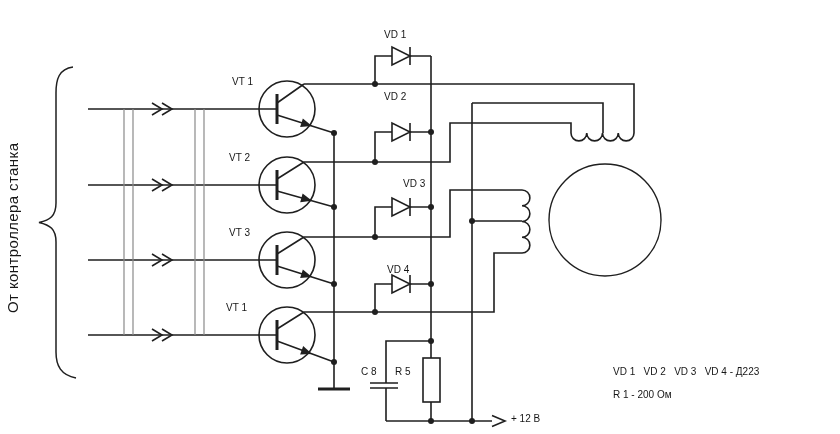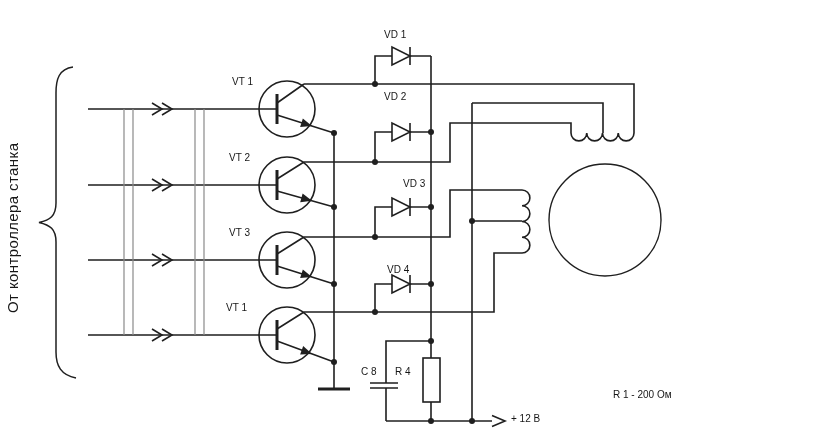--- a/index.html
+++ b/index.html
@@ -141,19 +141,20 @@
 <span class="lbl" style="left:229px;top:150px">VT 2</span>
 <span class="lbl" style="left:229px;top:225px">VT 3</span>
 <span class="lbl" style="left:226px;top:300px">VT 1</span>
 
 <span class="lbl" style="left:384px;top:27px">VD 1</span>
 <span class="lbl" style="left:384px;top:89px">VD 2</span>
 <span class="lbl" style="left:403px;top:176px">VD 3</span>
 <span class="lbl" style="left:387px;top:262px">VD 4</span>
 
 <span class="lbl" style="left:361px;top:364px">C 8</span>
-<span class="lbl" style="left:395px;top:364px">R 4</span>
+<span class="lbl" style="left:395px;top:364px">R 5</span>
 
 <span class="lbl" style="left:511px;top:411px">+ 12 В</span>
 
+<span class="lbl" style="left:613px;top:364px">VD 1   VD 2   VD 3   VD 4 - Д223</span>
 <span class="lbl" style="left:613px;top:387px">R 1 - 200 Ом</span>
 
 </div>
 
 </body></html>

